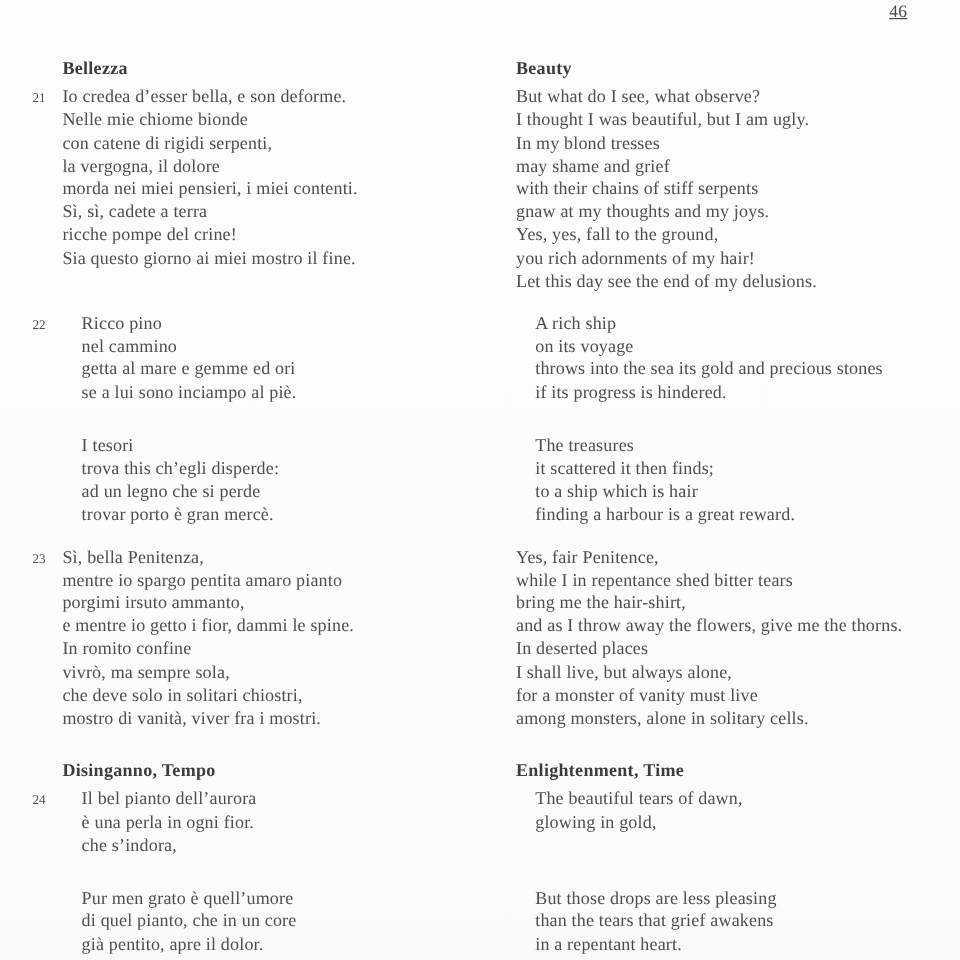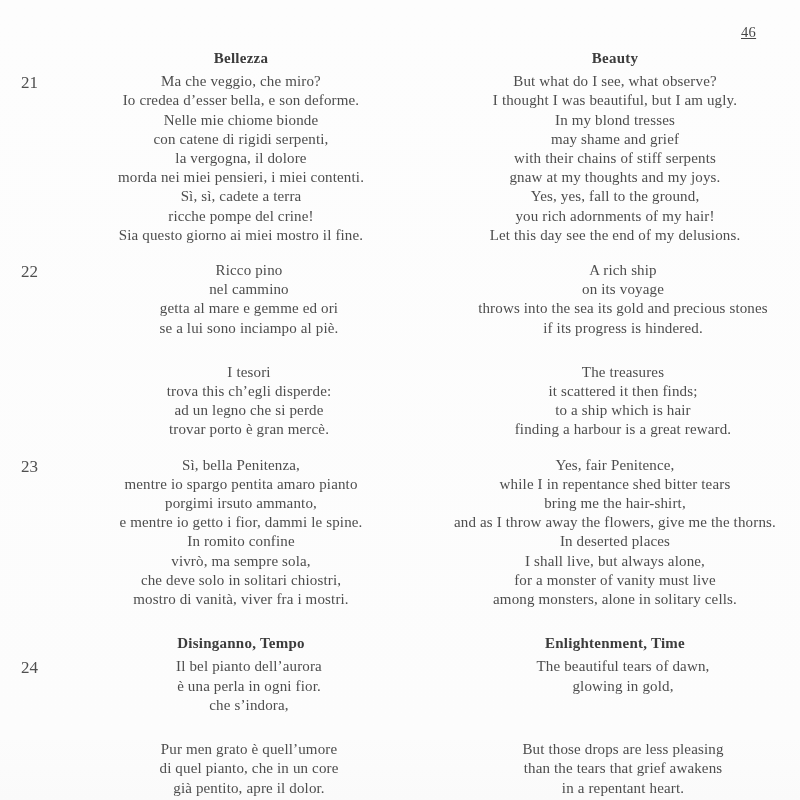--- a/index.html
+++ b/index.html
@@ -11,52 +11,51 @@
     position: relative;
     width: 800px;
     height: 800px;
     background: linear-gradient(180deg, #fdfdfd 0%, #fcfcfc 92%, #fafafa 100%);
     overflow: hidden;
     font-family: "Liberation Serif", "DejaVu Serif", serif;
     color: #4d4d4d;
   }
   .page-number {
     position: absolute;
-    top: 24px;
+    top: 2px;
     left: 741px;
     font-size: 14.5px;
     letter-spacing: 0.3px;
     color: #474747;
     text-decoration: underline;
   }
   .content {
     position: absolute;
     top: 49px;
     left: 0;
     width: 800px;
   }
   .block {
     display: flex;
     align-items: flex-start;
   }
   .num {
     width: 38px;
     flex: none;
     text-align: right;
-    font-size: 17px;
+    font-size: 11px;
     line-height: 19.2px;
     padding-top: 1px;
     color: #4f4f4f;
   }
   .col {
     font-size: 15px;
     line-height: 19.2px;
     letter-spacing: 0.15px;
     white-space: nowrap;
-    text-align: center;
   }
   .col.it {
     flex: none;
     width: 392px;
     padding-left: 14px;
     box-sizing: border-box;
   }
   .col.en {
     flex: 1;
   }
@@ -83,21 +82,20 @@
         <div class="col it">
           <div class="line">Bellezza</div>
         </div>
         <div class="col en">
           <div class="line">Beauty</div>
         </div>
       </div>
       <div class="block gap-after-heading">
         <div class="num">21</div>
         <div class="col it">
-          <div class="line">Ma che veggio, che miro?</div>
           <div class="line">Io credea d’esser bella, e son deforme.</div>
           <div class="line">Nelle mie chiome bionde</div>
           <div class="line">con catene di rigidi serpenti,</div>
           <div class="line">la vergogna, il dolore</div>
           <div class="line">morda nei miei pensieri, i miei contenti.</div>
           <div class="line">Sì, sì, cadete a terra</div>
           <div class="line">ricche pompe del crine!</div>
           <div class="line">Sia questo giorno ai miei mostro il fine.</div>
         </div>
         <div class="col en">

